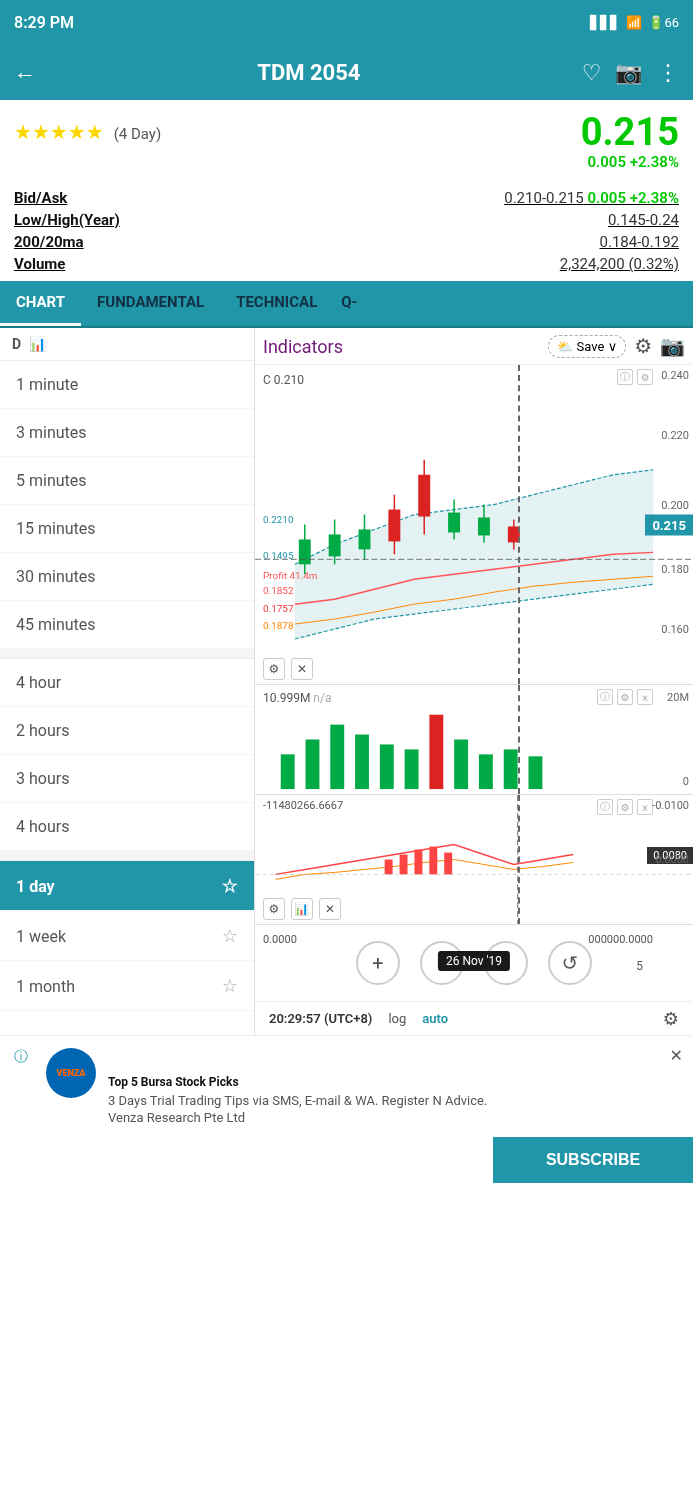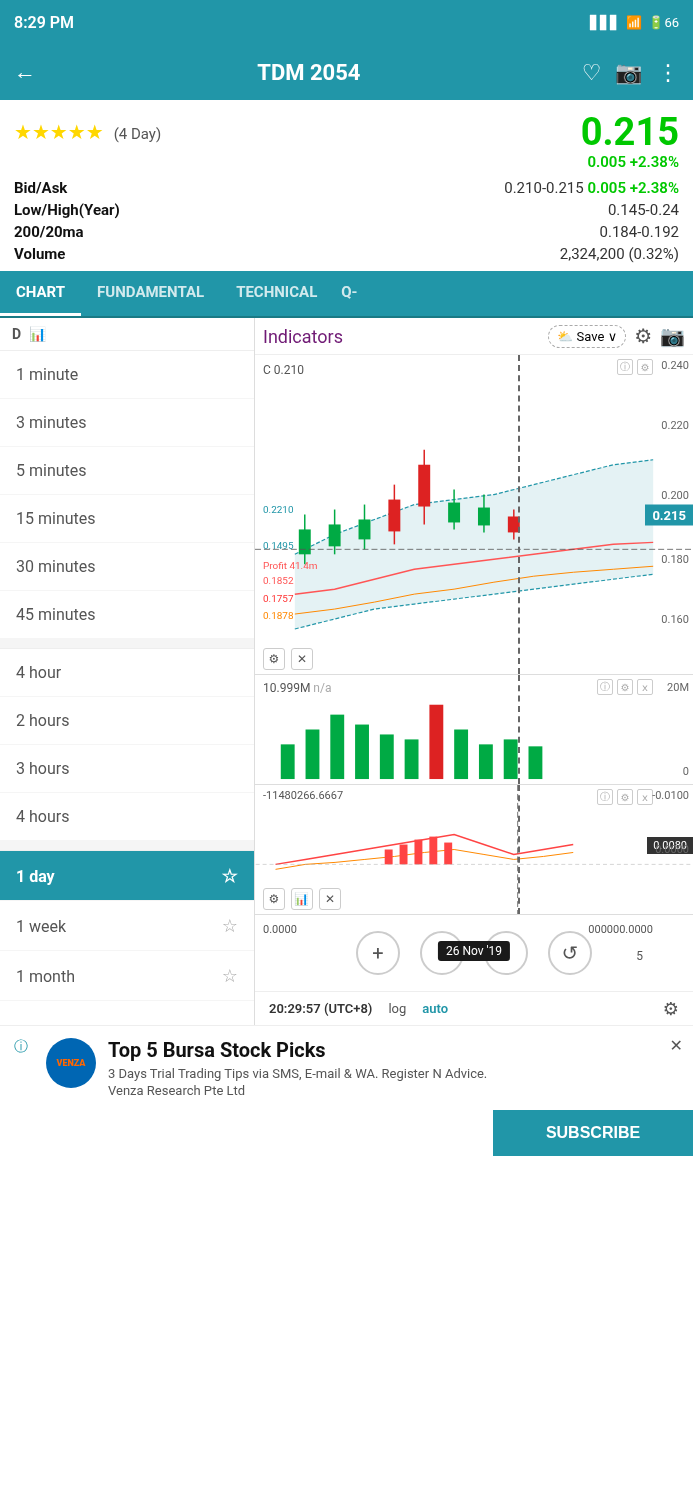--- a/index.html
+++ b/index.html
@@ -41,39 +41,39 @@
     .stock-top-row {
       display: flex;
       justify-content: space-between;
       align-items: center;
     }
     .stars { color: #FFD700; font-size: 20px; }
     .day-label { color: #555; font-size: 15px; margin-left: 6px; }
     .price-main { color: #00C800; font-size: 38px; font-weight: 700; }
     .price-change { color: #00C800; font-size: 15px; font-weight: 600; }
 
-    .stock-details { margin-top: 6px; }
+    .stock-details { margin-top: 16px; text-decoration: underline; }
     .stock-row {
       display: flex;
       justify-content: space-between;
       padding: 2px 0;
       font-size: 15px;
     }
     .stock-label { font-weight: 700; color: #111; }
     .stock-value { color: #333; }
     .stock-change-inline { color: #00C800; font-size: 15px; font-weight: 600; }
 
     
     .tab-bar {
       background: #2196A8;
       display: flex;
       border-bottom: 2px solid #1a7a85;
     }
     .tab-item {
-      color: #ffffff;
+      color: #0f172a;
       padding: 12px 16px;
       font-size: 15px;
       font-weight: 700;
       cursor: pointer;
       opacity: 0.8;
       border-bottom: 3px solid transparent;
     }
     .tab-item.active {
       opacity: 1;
       border-bottom: 3px solid #fff;
@@ -246,21 +246,21 @@
       background: #0066b3;
       display: flex;
       align-items: center;
       justify-content: center;
       color: #ff6600;
       font-weight: 900;
       font-size: 13px;
       flex-shrink: 0;
     }
     .ad-content { flex: 1; }
-    .ad-title { font-size: 20px; font-weight: 700; color: #111; }
+    .ad-title { font-size: 12px; font-weight: 700; color: #111; margin-top: 27px; }
     .ad-text { font-size: 13px; color: #555; margin-top: 4px; }
     .ad-close { position: absolute; right: 10px; top: 10px; color: #555; font-size: 16px; cursor: pointer; }
     .ad-info { color: #2196A8; font-size: 14px; margin-right: 6px; }
     .ad-company { font-size: 13px; color: #555; margin-top: 2px; }
     .subscribe-btn {
       background: #2196A8;
       color: #fff;
       padding: 14px 20px;
       font-size: 16px;
       font-weight: 700;

